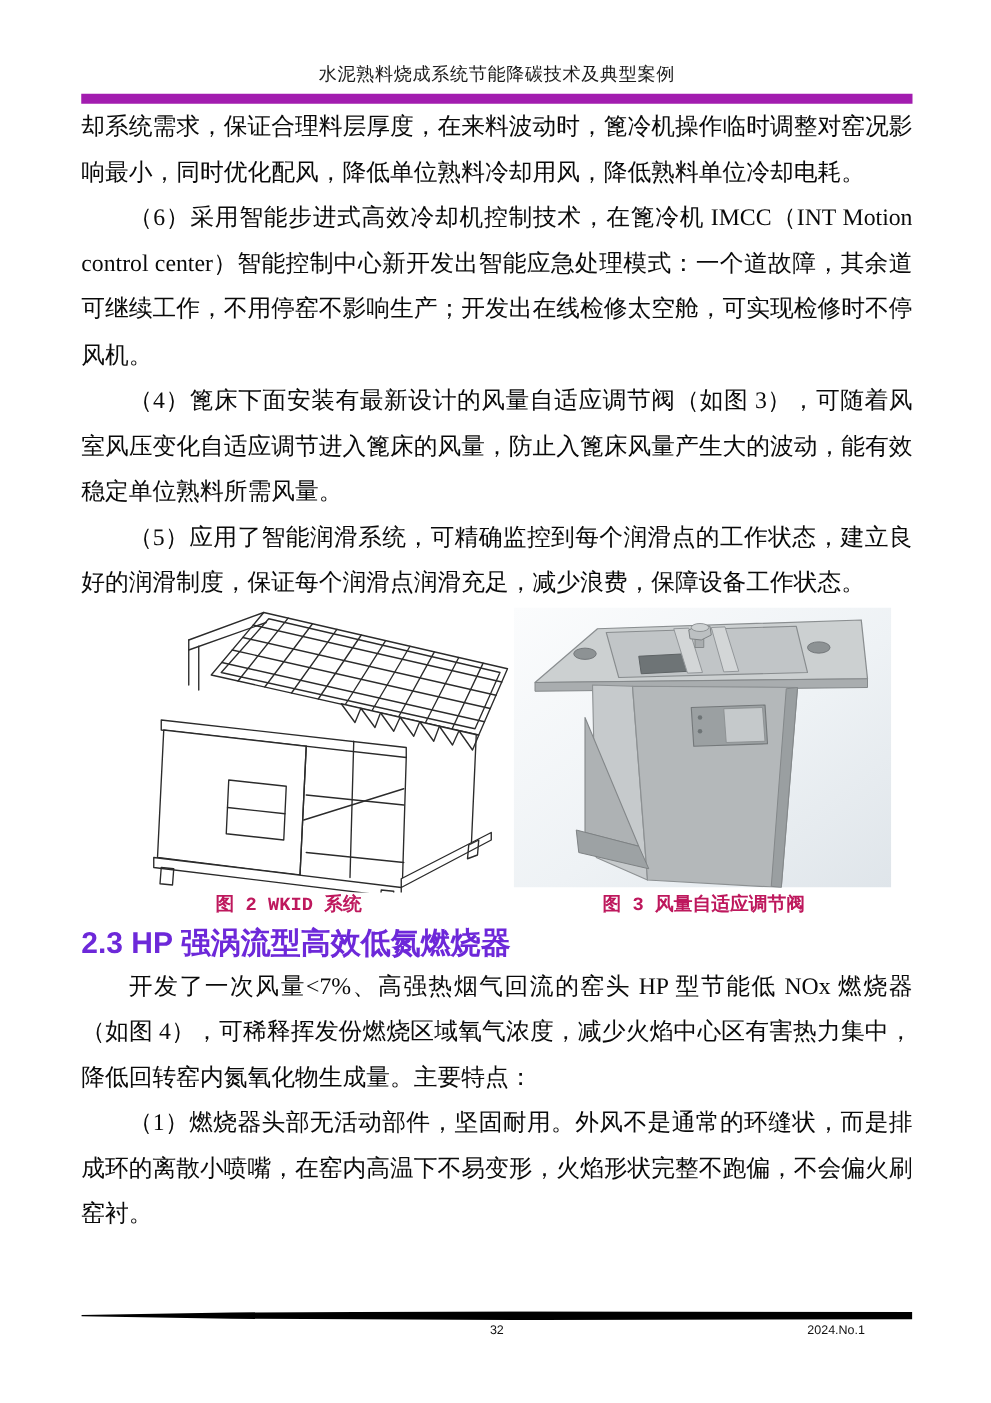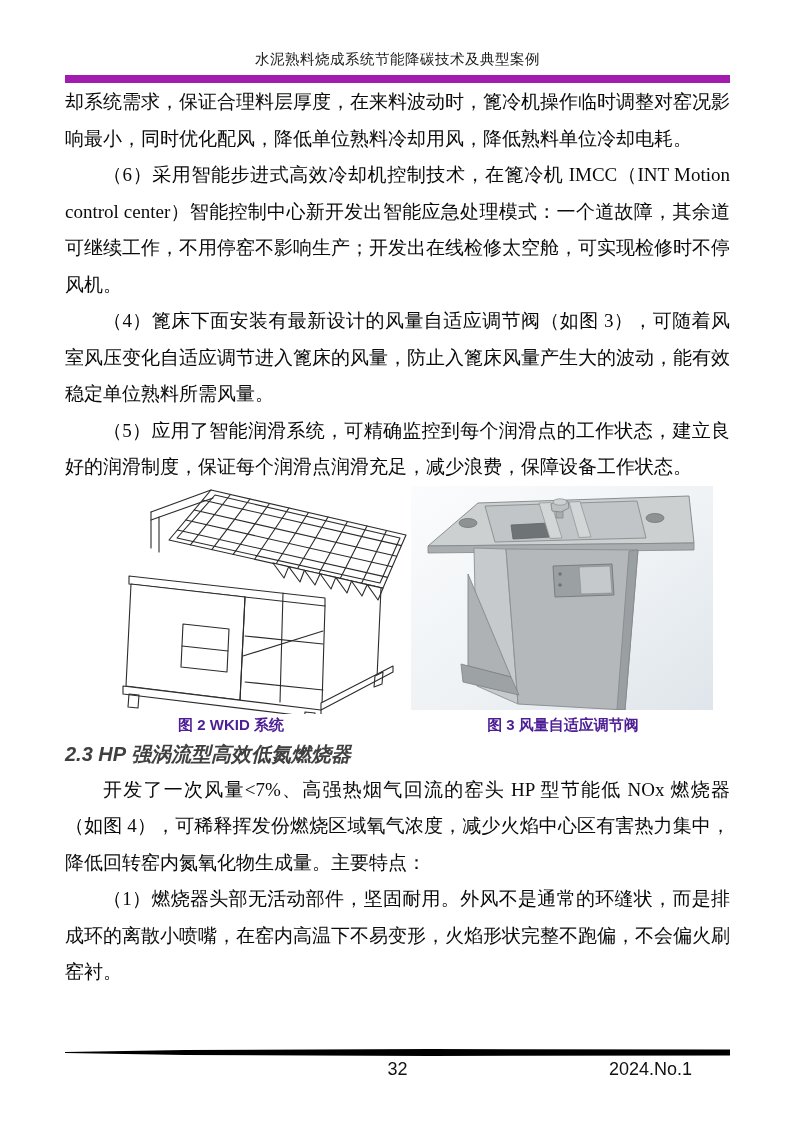--- a/index.html
+++ b/index.html
@@ -42,50 +42,49 @@
   .figure-cell{width:332px;height:228px;position:relative;}
   .figure-cell svg{display:block;}
   .fig-left svg{margin-left:28px;}
   .fig-right svg{margin-left:14px;}
   .captions-row{
     display:flex;height:22px;
   }
   .figure-caption{
     width:332px;
     text-align:center;
-    font-family:Liberation Sans, sans-serif;
+    font-family:Liberation Mono, monospace;
     font-weight:700;
     font-size:15px;
     line-height:22px;
-    color:#4c1d95;
+    color:#be185d;
   }
   .section-heading{
     margin:7px 0 6px 0;
     font-family:"Liberation Sans","DejaVu Sans",sans-serif;
     font-weight:700;
-    font-size:20px;
+    font-size:24px;
     line-height:23px;
-    color:#404040;
-    font-style:italic;
+    color:#6d28d9;
   }
   .page-footer{
     position:absolute;
     left:65px;top:1049px;width:665px;
   }
   .footer-bar{
     height:7px;
     background:#000;
     clip-path:polygon(0 42%, 18% 14%, 55% 0, 100% 8%, 100% 92%, 55% 100%, 18% 86%, 0 58%);
   }
   .footer-row{
     position:relative;
     height:18px;
     margin-top:3px;
     font-family:"Liberation Sans","DejaVu Sans",sans-serif;
-    font-size:18px;
+    font-size:10px;
     color:#111;
   }
   .footer-page-number{
     position:absolute;left:0;right:0;text-align:center;
   }
   .footer-issue{
     position:absolute;right:38px;top:0;
   }
 </style>
 </head>

